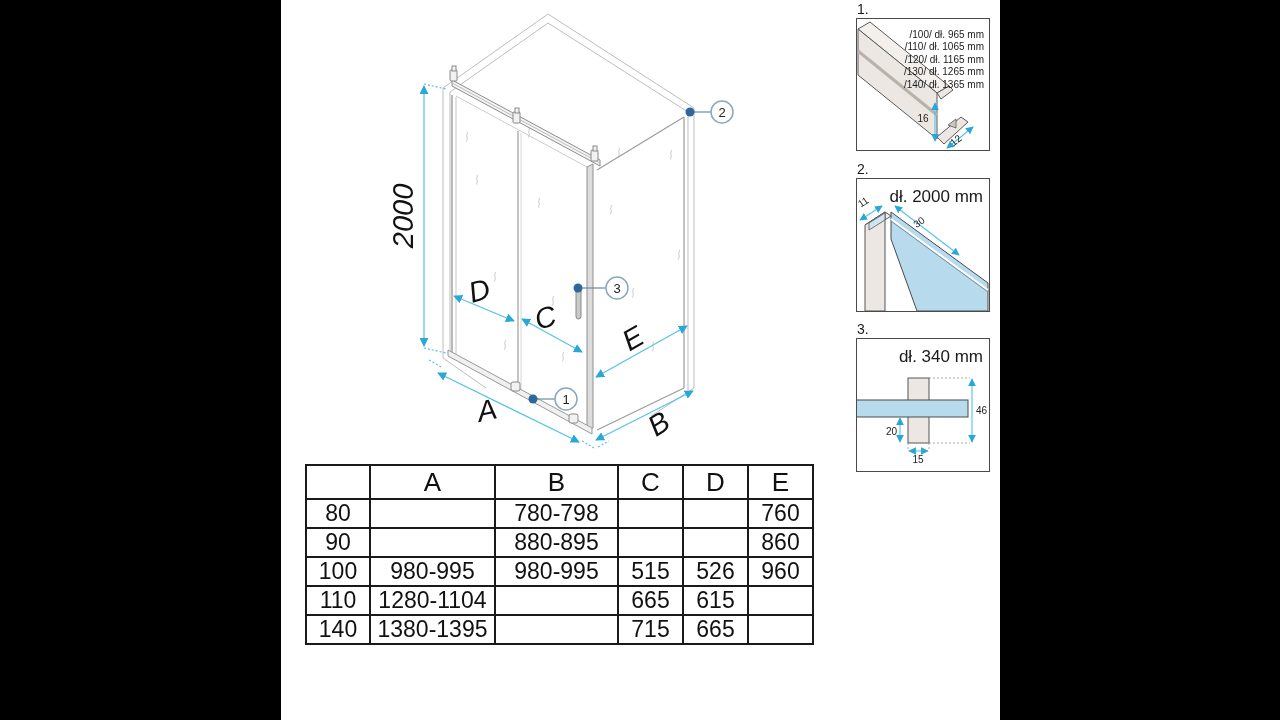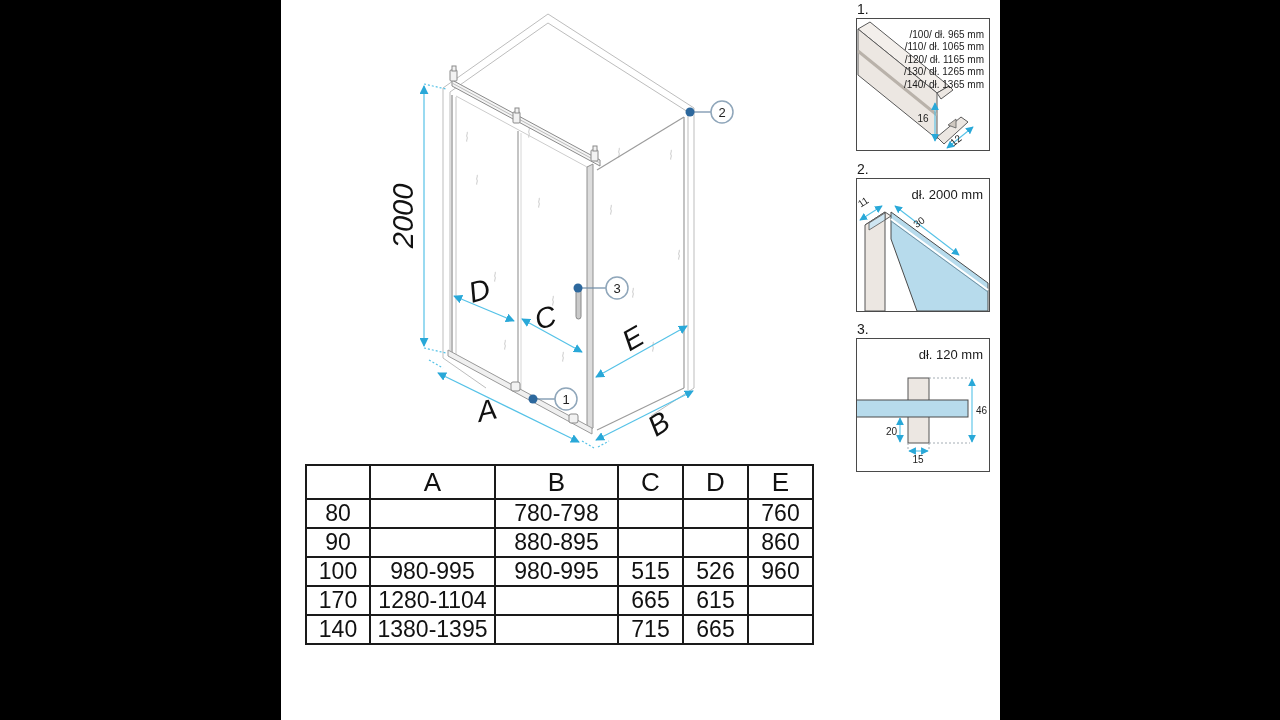--- a/index.html
+++ b/index.html
@@ -10,21 +10,21 @@
 
   
   #main-svg { position:absolute; left:0; top:0; }
 
   
   .detail-label { position:absolute; left:1px; font-size:14px; color:#1a1a1a; }
   .detail-box { position:absolute; left:0; width:134px; border:1px solid #4a4a4a; background:#fff; }
   .detail-box svg { position:absolute; left:0; top:0; }
   .detail-text { position:absolute; right:5px; top:10px; text-align:right;
                  font-size:10px; line-height:12.4px; color:#1a1a1a; white-space:nowrap; }
-  .detail-len { position:absolute; right:6px; top:8px; font-size:13px; color:#1a1a1a; }
+  .detail-len { position:absolute; right:6px; top:8px; font-size:17px; color:#1a1a1a; }
   #details { position:absolute; left:575px; top:0; width:136px; height:480px; }
 
   
   #size-table { position:absolute; left:24px; top:464px; border-collapse:collapse;
                 table-layout:fixed; }
   #size-table td, #size-table th { border:2px solid #1a1a1a; text-align:center;
                 vertical-align:middle; font-weight:400; color:#111; overflow:hidden; }
   #size-table th { font-size:26px; height:34px; }
   #size-table td { font-size:23px; height:21px; }
 
@@ -214,21 +214,21 @@
           </g>
           <g stroke="#55c2e7" stroke-width="1.1" fill="none">
             <line x1="115" y1="40" x2="115" y2="103" marker-start="url(#arrD)" marker-end="url(#arrD)"></line>
             <line x1="43" y1="79" x2="43" y2="103" marker-start="url(#arrD)" marker-end="url(#arrD)"></line>
             <line x1="52" y1="112" x2="71" y2="112" marker-start="url(#arrD)" marker-end="url(#arrD)"></line>
           </g>
           <text class="smalldim" x="119" y="75" font-size="11">46</text>
           <text class="smalldim" x="40" y="96" text-anchor="end">20</text>
           <text class="smalldim" x="61" y="124" text-anchor="middle">15</text>
         </svg>
-        <div class="detail-len">dł. 120 mm</div>
+        <div class="detail-len">dł. 340 mm</div>
       </div>
     </div>
 
     <table id="size-table">
       <colgroup>
         <col style="width:64px">
           <col style="width:125px">
           <col style="width:123px">
         <col style="width:65px">
           <col style="width:65px">
@@ -261,21 +261,21 @@
       </tr>
       <tr>
         <td>100</td>
         <td>980-995</td>
         <td>980-995</td>
         <td>515</td>
         <td>526</td>
         <td>960</td>
       </tr>
       <tr>
-        <td>170</td>
+        <td>110</td>
         <td>1280-1104</td>
         <td></td>
         <td>665</td>
         <td>615</td>
         <td></td>
       </tr>
       <tr>
         <td>140</td>
         <td>1380-1395</td>
         <td></td>

